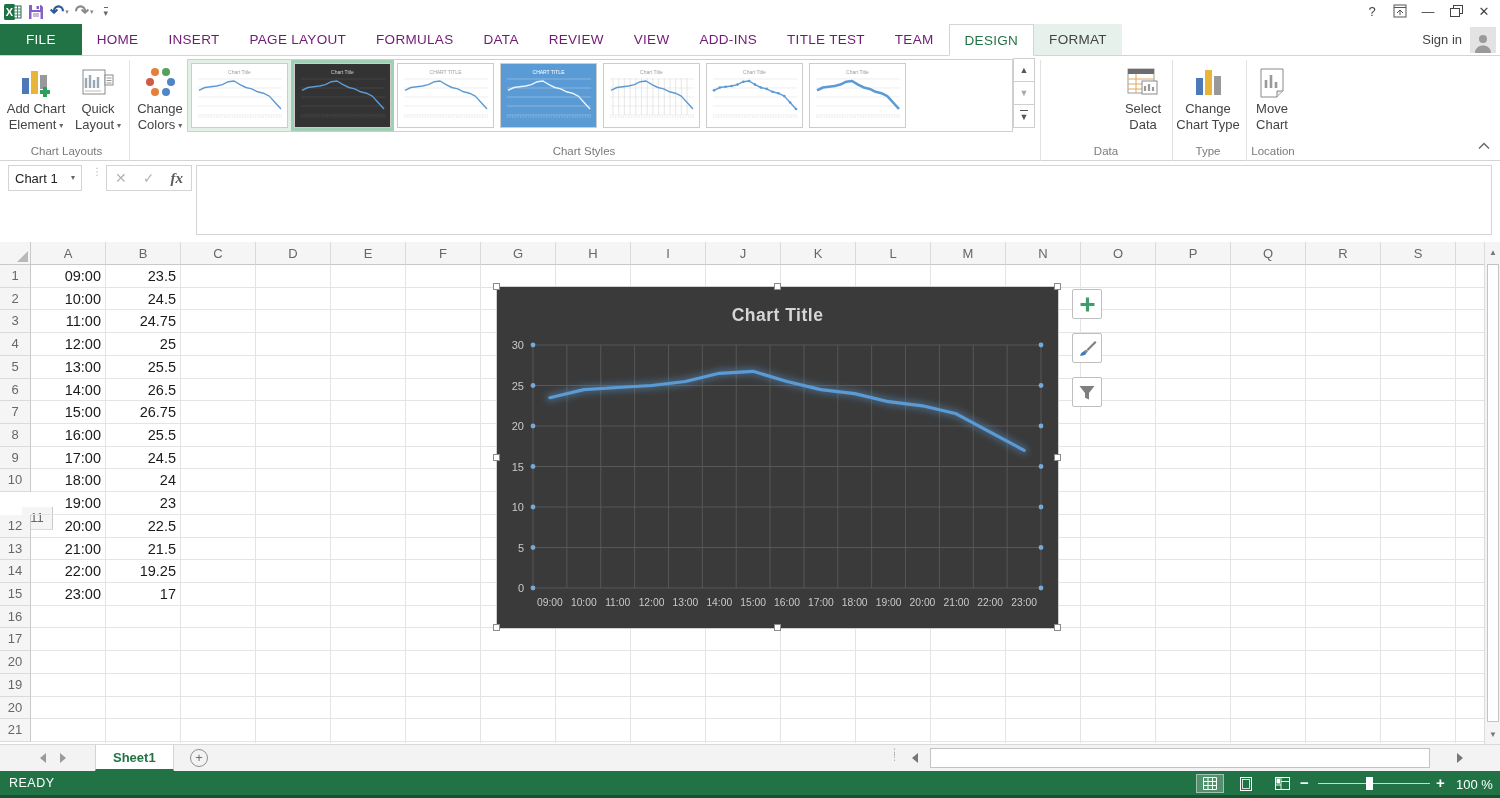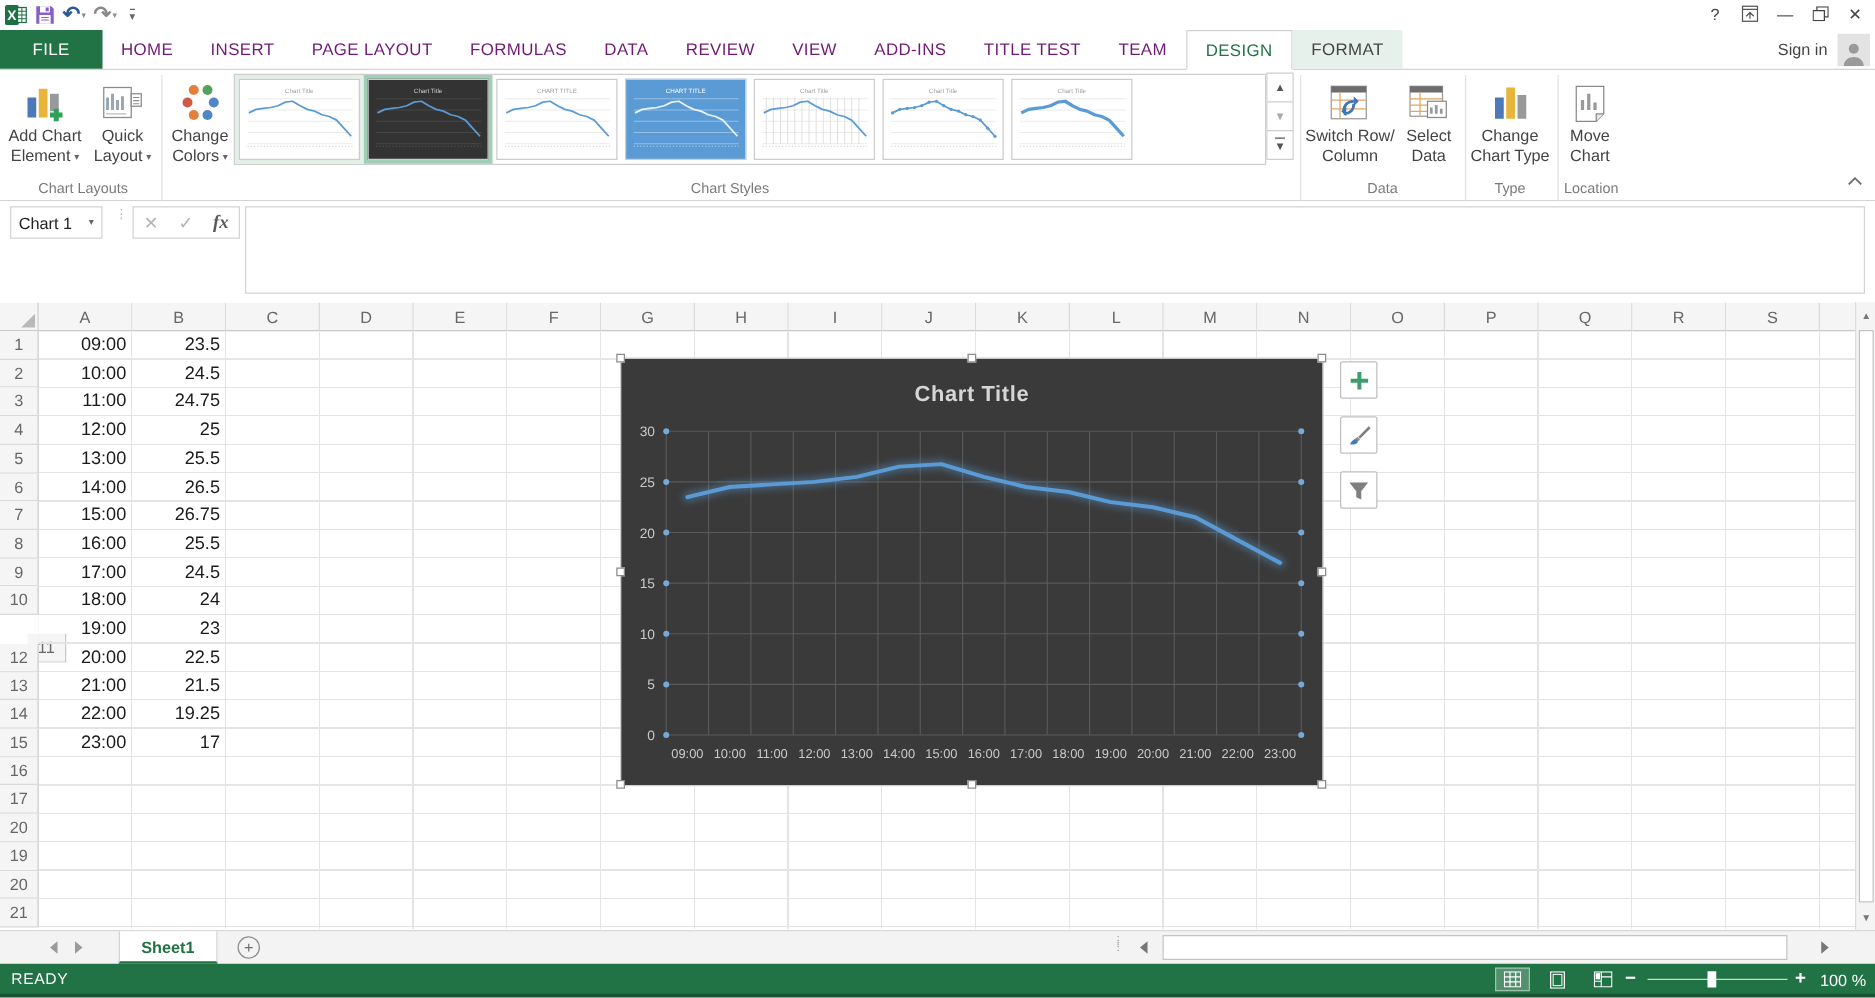--- a/index.html
+++ b/index.html
@@ -339,34 +339,20 @@
       </div>
 
     <div class="gscroll">
       <div class="gsbtn">▲</div>
       <div class="gsbtn" style="color:#aaa;">▼</div>
       <div class="gsbtn"><span class="bar"></span>▼</div>
     </div>
 
     <div class="vsep" style="left:1040px;"></div>
 
-    <div class="rbtn" style="left:1044px;width:72px;">
-      <div class="ic">
-        <svg width="34" height="34" viewBox="0 0 34 34">
-            <rect x="2" y="3" width="28" height="26" fill="#fff" stroke="#9a9a9a"></rect>
-            <rect x="2" y="3" width="28" height="5" fill="#6d6d6d"></rect>
-            <path d="M9 8v21M2 14h28M2 21h28" stroke="#e0a65f"></path>
-            <path d="M12 23c0-5 3-8 8-8" stroke="#3f76bb" stroke-width="2.2" fill="none"></path>
-            <path d="M20 11l4 4-4 4" fill="#3f76bb"></path>
-            <path d="M22 13c0 5-3 8-8 8" stroke="#3f76bb" stroke-width="2.2" fill="none" transform="translate(-2,4)"></path>
-            <path d="M14 27l-4-4 4-4" fill="#3f76bb"></path>
-          </svg>
-      </div>
-      <div class="lbl"><span>Switch Row/</span><br><span>Column</span></div>
-    </div>
 
     <div class="rbtn" style="left:1118px;width:50px;">
       <div class="ic">
         <svg width="34" height="34" viewBox="0 0 34 34">
             <rect x="2" y="3" width="26" height="24" fill="#fff" stroke="#9a9a9a"></rect>
             <rect x="2" y="3" width="26" height="5" fill="#6d6d6d"></rect>
             <path d="M10 8v19M2 13h26M2 18h26M2 23h26" stroke="#e0a65f"></path>
             <rect x="16" y="15" width="15" height="13" fill="#fff" stroke="#8a8a8a"></rect>
             <path d="M19 25v-5M23 25v-7M27 25v-4" stroke="#97999b" stroke-width="2.2"></path>
           </svg>

